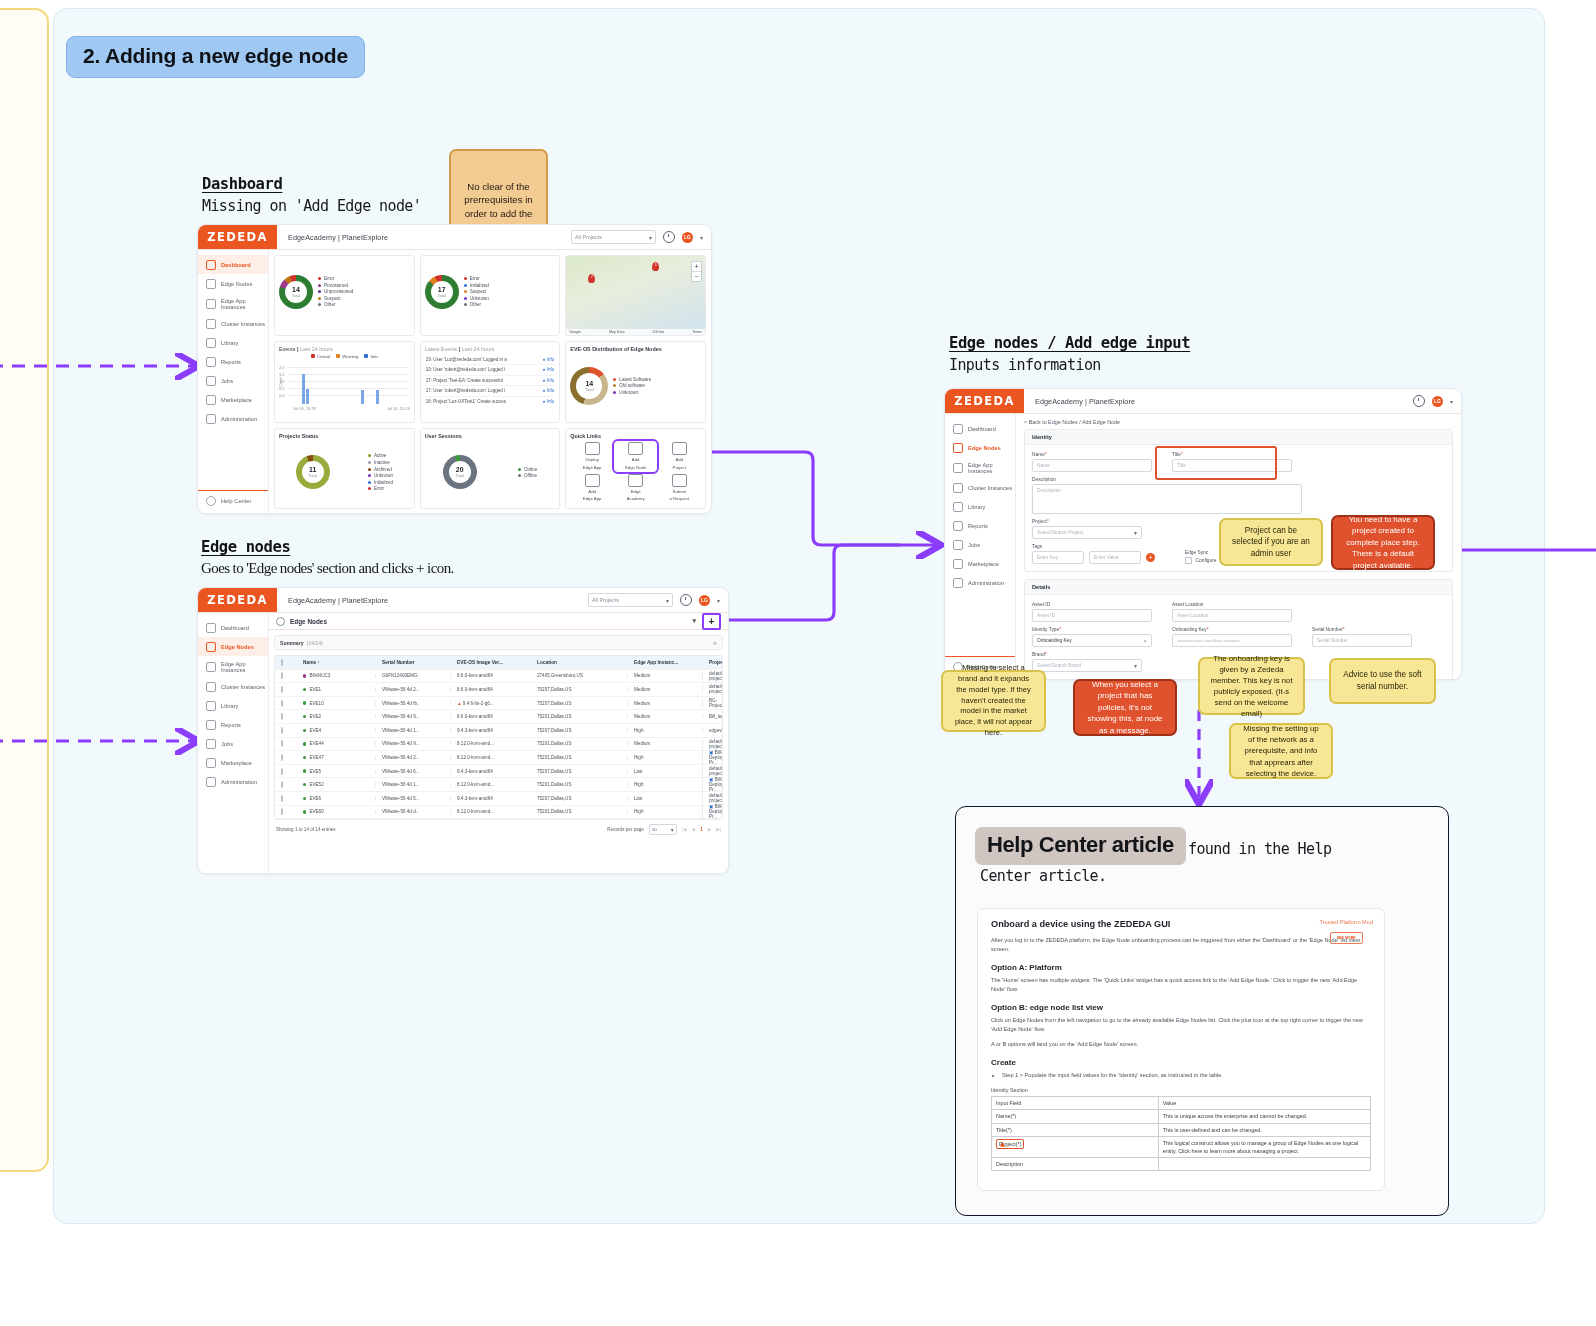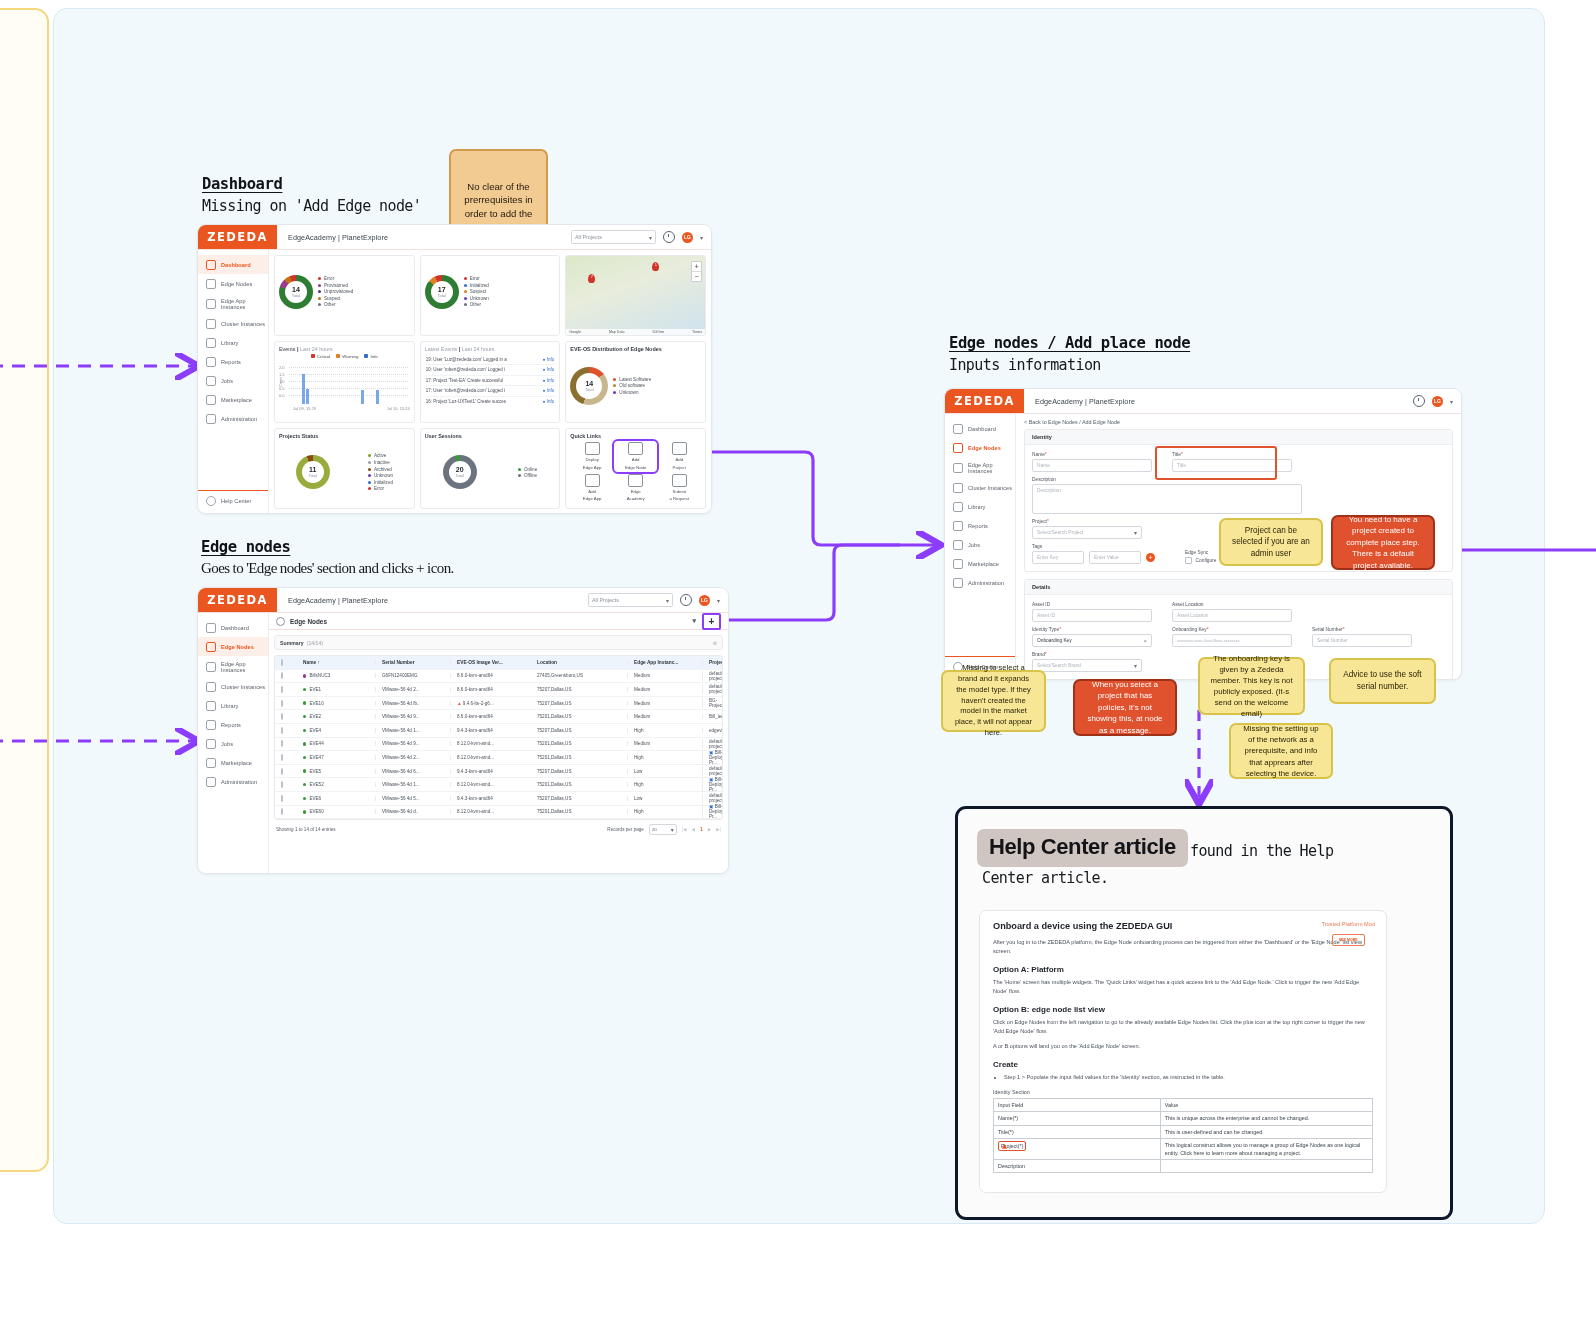--- a/index.html
+++ b/index.html
@@ -157,21 +157,21 @@
   .flbl{font-size:4.8px;color:#4b525c;margin-bottom:2px;}
   .req{color:#e0512e;}
   .fin{height:11px;border:1px solid #d4d8de;border-radius:2px;background:#fff;
      display:flex;align-items:center;padding:0 4px;font-size:4.8px;color:#aeb4bc;}
   .fin.sel{color:#2e343d;justify-content:space-between;}
   .frow{display:flex;gap:20px;}
   .hl-red{position:absolute;border:2px solid #e0512e;border-radius:3px;}
 
   
   .hcwrap{position:absolute;left:955px;top:806px;width:492px;height:408px;
-     background:#fbfbfb;border:3px solid #0f172a;border-radius:11px;}
+     background:#fbfbfb;border:1px solid #0f172a;border-radius:11px;}
   .hctag{position:absolute;left:19px;top:20px;background:#cfc5c1;border-radius:7px;
      padding:5px 12px 7px 12px;font-size:22px;font-weight:700;color:#121418;
      font-family:"Liberation Sans",sans-serif;letter-spacing:-.4px;}
   .hcsub{position:absolute;font-size:15px;letter-spacing:-.6px;color:#15181d;}
   .art{position:absolute;left:21px;top:101px;width:408px;height:283px;background:#fff;
      border:1px solid #e4e6ea;border-radius:7px;overflow:hidden;padding:10px 13px;
      box-sizing:border-box;}
   .art h3{font-size:9.2px;margin:0 0 7px 0;color:#1d2128;}
   .art h4{font-size:8px;margin:9px 0 4px 0;color:#1d2128;}
   .art p{font-size:5.6px;line-height:1.62;color:#4b525c;margin:0 0 6px 0;}
@@ -195,20 +195,21 @@
      pointer-events:none;}
 </style>
 </head>
 <body>
 
 <div class="canvas">
 
   <div class="frame-prev"></div>
   <div class="frame-main"></div>
 
+  <div class="frame-title">2. Adding a new edge node</div>
 
   <svg class="conn">
     <defs>
       <marker id="ah" markerWidth="9" markerHeight="9" refX="6" refY="4.5" orient="auto">
         <path d="M0,0 L8,4.5 L0,9" fill="none" stroke="#8b3dfb" stroke-width="2" stroke-linecap="round" stroke-linejoin="round"></path>
       </marker>
     </defs>
 
     <path d="M-10,366 L193,366" stroke="#8b3dfb" stroke-width="3" stroke-dasharray="13 9" fill="none" marker-end="url(#ah)"></path>
     <path d="M-10,741 L193,741" stroke="#8b3dfb" stroke-width="3" stroke-dasharray="13 9" fill="none" marker-end="url(#ah)"></path>
@@ -779,21 +780,21 @@
             <span style="color:#c3c8ce">◀</span>
             <span style="color:#ea5520;font-weight:700">1</span>
             <span style="color:#c3c8ce">▶</span>
             <span style="color:#c3c8ce">▶|</span>
           </span>
         </div>
       </div>
     </div>
   </div>
 
-  <div class="sec-h mono" style="left:949px;top:334px;">Edge nodes / Add place node</div>
+  <div class="sec-h mono" style="left:949px;top:334px;">Edge nodes / Add edge input</div>
   <div class="sec-s mono" style="left:949px;top:356px;">Inputs information</div>
 
   <div class="win" style="left:944px;top:388px;width:516px;height:290px;">
     <div class="win-top">
       <div class="logo">ZEDEDA</div>
       <div class="brandtxt">EdgeAcademy  |  PlanetExplore</div>
       <div class="topright">
         <div class="clk"></div>
         <div class="avat">LG</div>
         <span class="caret">▾</span>

